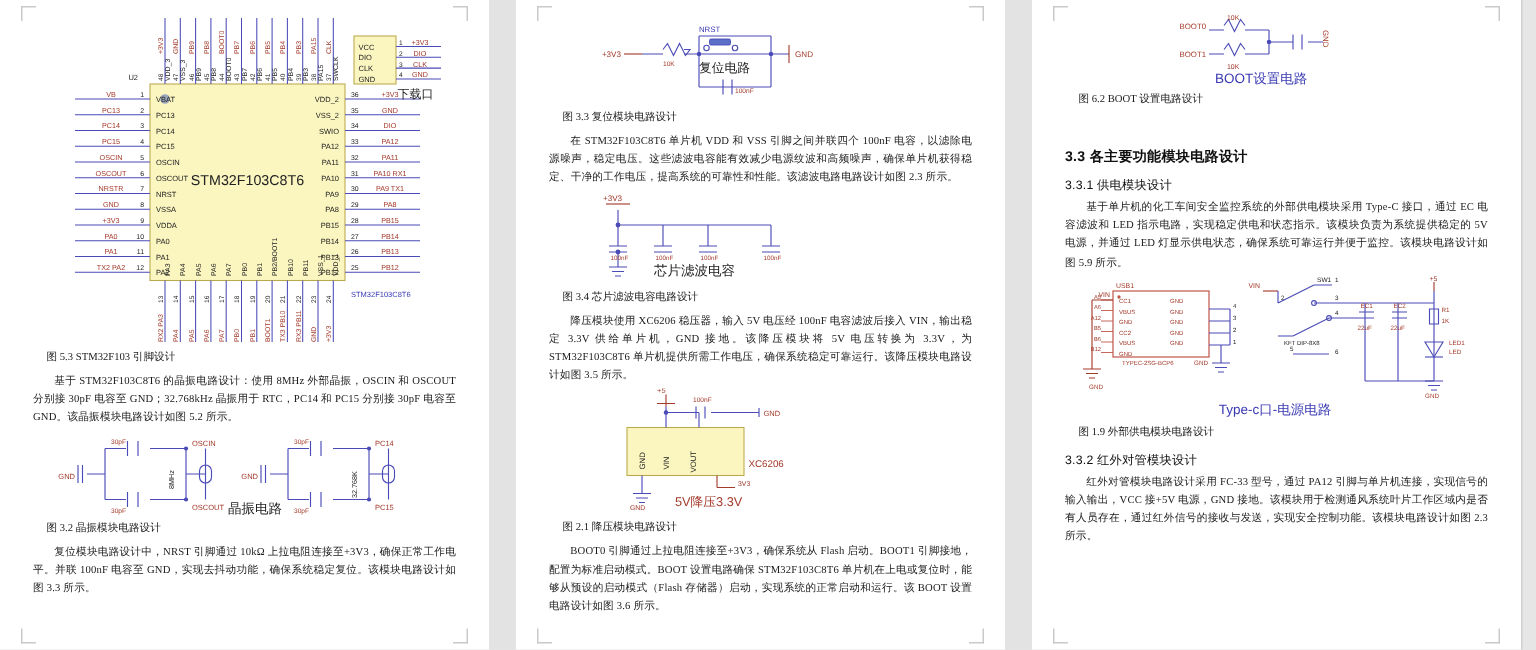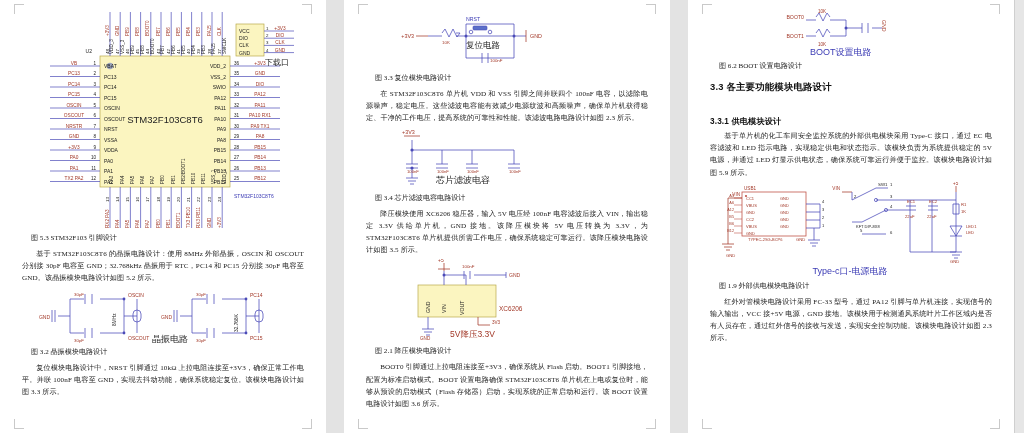--- a/index.html
+++ b/index.html
@@ -40,26 +40,26 @@
     font-size:7.1px;line-height:12.2px;color:#1a1a1a;
     text-align:justify;text-indent:14.2px;
     margin:2px 0 3px 0;letter-spacing:.12px;
   }
   .caption{
     font-size:7.1px;color:#1a1a1a;line-height:11px;
     margin:3px 0 4px 0;text-indent:9px;
   }
   h2.sec{
     font-size:9.4px;font-weight:bold;color:#101010;
-    margin:9px 0 5px 0;letter-spacing:.2px;
+    margin:26px 0 5px 0;letter-spacing:.2px;
     font-family:"Liberation Sans","DejaVu Sans",sans-serif;
   }
   h3.sec{
-    font-size:8.2px;font-weight:bold;color:#101010;
-    margin:22px 0 3px 0;letter-spacing:.15px;
+    font-size:8.2px;font-weight:normal;color:#101010;
+    margin:7px 0 3px 0;letter-spacing:.15px;
     font-family:"Liberation Sans","DejaVu Sans",sans-serif;
   }
 
   
   .fig{position:relative;margin:2px 0 1px 0;}
   .fig svg{display:block;}
   svg text{font-family:"Liberation Sans","DejaVu Sans",sans-serif;}
   .t-blue{fill:#3a3ab4;}
   .t-red{fill:#a33a2a;}
   .t-dark{fill:#222;}
@@ -558,18 +558,19 @@
                 <text x="180" y="26" font-size="4.2" class="t-dark">4</text>
                 <text x="150" y="50" font-size="4.2" class="t-dark">5</text>
                 <text x="180" y="52" font-size="4.2" class="t-dark">6</text>
               </g>
           </g>
           <text x="140" y="92" font-size="9" class="t-blue" text-anchor="middle">Type-c口-电源电路</text>
         </svg>
       </div>
 
       <div class="caption">图 1.9  外部供电模块电路设计</div>
+      <h3 class="sec">3.3.2 红外对管模块设计</h3>
       <div class="para">红外对管模块电路设计采用 FC-33 型号，通过 PA12 引脚与单片机连接，实现信号的输入输出，VCC 接+5V 电源，GND 接地。该模块用于检测通风系统叶片工作区域内是否有人员存在，通过红外信号的接收与发送，实现安全控制功能。该模块电路设计如图 2.3 所示。</div>
     </div>
   </div>
 
   <div class="gutter-edge"></div>
 </div>
 
 </body></html>

